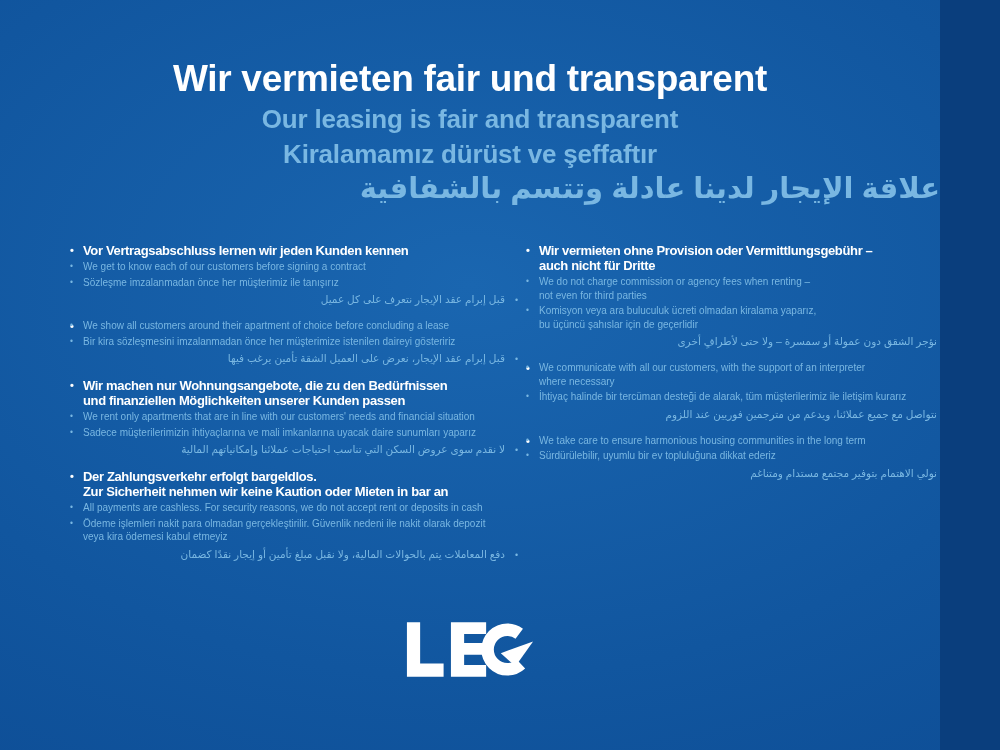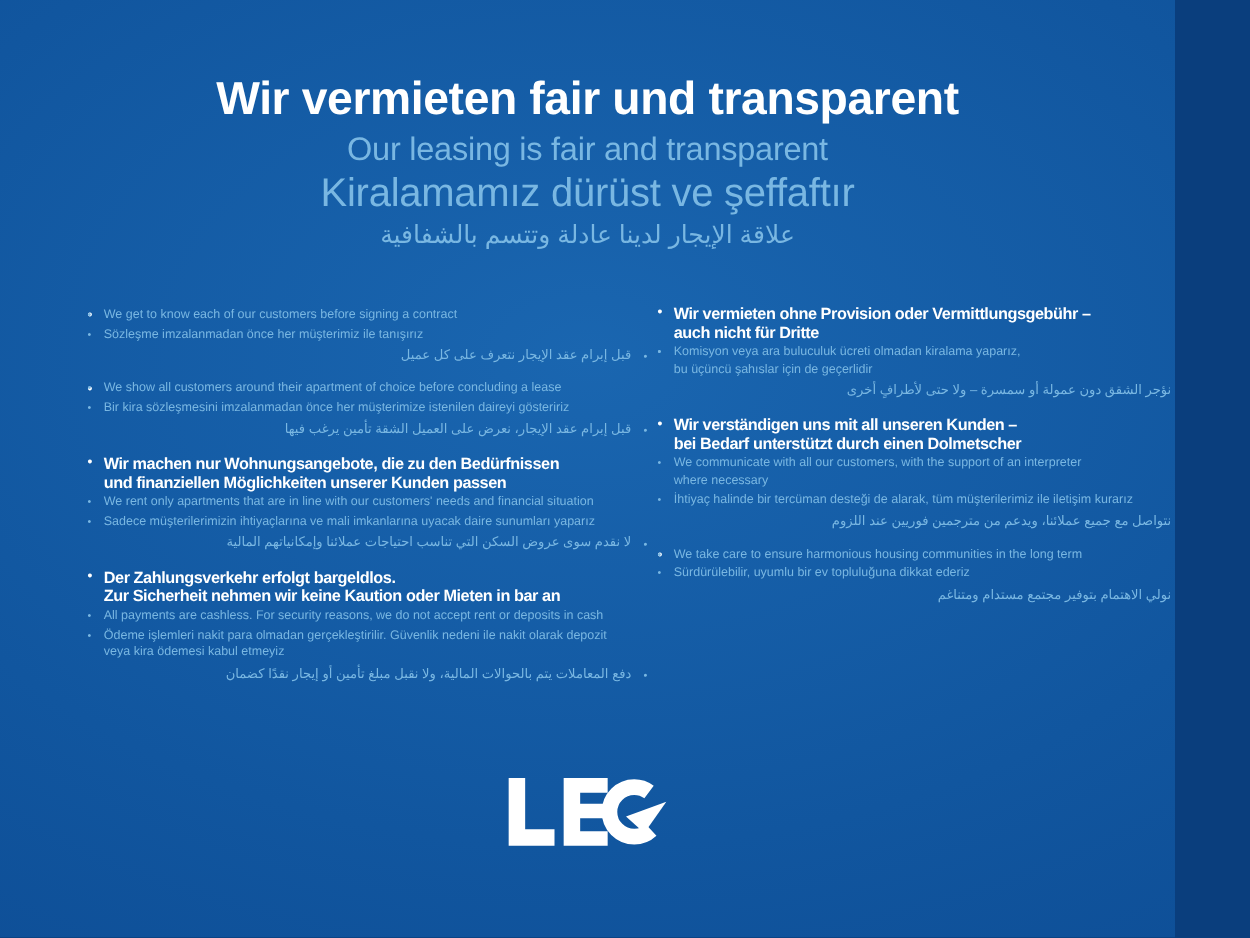--- a/index.html
+++ b/index.html
@@ -6,23 +6,23 @@
   .poster{
     position:relative;
     width:940px;height:750px;
     overflow:hidden;
     font-family:"Liberation Sans","DejaVu Sans",sans-serif;
     background:radial-gradient(115% 95% at 50% 38%, #1a66b0 0%, #11569f 55%, #0c4a92 100%);
   }
   
   .titles{position:absolute;top:56px;left:0;right:0;text-align:center;}
   .title-de{margin:0;color:#ffffff;font-weight:700;font-size:37px;line-height:46px;letter-spacing:-0.3px;}
-  .title-en{margin:0;color:#79b7e2;font-weight:400;font-size:26px;line-height:35px;letter-spacing:-0.2px;}
-  .title-tr{margin:0;color:#79b7e2;font-weight:400;font-size:32px;line-height:34px;letter-spacing:-0.2px;}
-  .title-ar{margin:0;color:#79b7e2;font-weight:400;font-size:20px;line-height:35px;direction:rtl;}
+  .title-en{margin:0;color:#79b7e2;font-weight:700;font-size:26px;line-height:35px;letter-spacing:-0.2px;}
+  .title-tr{margin:0;color:#79b7e2;font-weight:700;font-size:26px;line-height:34px;letter-spacing:-0.2px;}
+  .title-ar{margin:0;color:#79b7e2;font-weight:700;font-size:29px;line-height:35px;direction:rtl;text-align:right;}
   
   .columns{position:absolute;top:243px;left:70px;width:880px;display:flex;gap:8px;}
   .col{display:block;}
   .col-left{width:448px;}
   .col-right{width:424px;}
   .block{margin:0 0 13px 0;}
   .block p{margin:0;position:relative;}
   .de{padding-left:13px;color:#ffffff;font-weight:700;font-size:13px;line-height:15px;letter-spacing:-0.35px;}
   .sub{padding-left:13px;color:#79b7e2;font-weight:400;font-size:10px;line-height:13.5px;margin-top:2px !important;letter-spacing:0;}
   .ar{padding-right:13px;color:#79b7e2;font-weight:400;font-size:10.5px;line-height:14px;margin-top:3px !important;direction:rtl;text-align:right;white-space:nowrap;}
@@ -44,21 +44,21 @@
     <h2 class="title-en">Our leasing is fair and transparent</h2>
     <h2 class="title-tr">Kiralamamız dürüst ve şeffaftır</h2>
     <h2 class="title-ar">علاقة الإيجار لدينا عادلة وتتسم بالشفافية</h2>
   </header>
 
   <div class="columns">
 
     <section class="col col-left">
 
       <article class="block">
-        <p class="de"><span class="blt">•</span></p>
+        <p class="de"><span class="blt">•</span><span class="txt">Vor Vertragsabschluss lernen wir jeden Kunden kennen</span></p>
         <p class="sub"><span class="blt">•</span><span class="txt">We get to know each of our customers before signing a contract</span></p>
         <p class="sub"><span class="blt">•</span><span class="txt">Sözleşme imzalanmadan önce her müşterimiz ile tanışırız</span></p>
         <p class="ar"><span class="blt">•</span><span class="txt">قبل إبرام عقد الإيجار نتعرف على كل عميل</span></p>
       </article>
 
       <article class="block">
         <p class="de"><span class="blt">•</span></p>
         <p class="sub"><span class="blt">•</span><span class="txt">We show all customers around their apartment of choice before concluding a lease</span></p>
         <p class="sub"><span class="blt">•</span><span class="txt">Bir kira sözleşmesini imzalanmadan önce her müşterimize istenilen daireyi gösteririz</span></p>
         <p class="ar"><span class="blt">•</span><span class="txt">قبل إبرام عقد الإيجار، نعرض على العميل الشقة تأمين يرغب فيها</span></p>
@@ -81,29 +81,29 @@
         <p class="ar"><span class="blt">•</span><span class="txt">دفع المعاملات يتم بالحوالات المالية، ولا نقبل مبلغ تأمين أو إيجار نقدًا كضمان</span></p>
       </article>
 
     </section>
 
     <section class="col col-right">
 
       <article class="block">
         <p class="de"><span class="blt">•</span><span class="txt">Wir vermieten ohne Provision oder Vermittlungsgebühr –
 auch nicht für Dritte</span></p>
-        <p class="sub"><span class="blt">•</span></p>
+        <p class="sub"><span class="blt">•</span><span class="txt">We do not charge commission or agency fees when renting –
+not even for third parties</span></p>
         <p class="sub"><span class="blt">•</span><span class="txt">Komisyon veya ara buluculuk ücreti olmadan kiralama yaparız,
 bu üçüncü şahıslar için de geçerlidir</span></p>
         <p class="ar"><span class="blt">•</span><span class="txt">نؤجر الشقق دون عمولة أو سمسرة – ولا حتى لأطرافٍ أخرى</span></p>
       </article>
 
       <article class="block">
-        <p class="de"><span class="blt">•</span><span class="txt">Wir verständigen uns mit all unseren Kunden –
-bei Bedarf unterstützt durch einen Dolmetscher</span></p>
+        <p class="de"><span class="blt">•</span></p>
         <p class="sub"><span class="blt">•</span><span class="txt">We communicate with all our customers, with the support of an interpreter
 where necessary</span></p>
         <p class="sub"><span class="blt">•</span><span class="txt">İhtiyaç halinde bir tercüman desteği de alarak, tüm müşterilerimiz ile iletişim kurarız</span></p>
         <p class="ar"><span class="blt">•</span><span class="txt">نتواصل مع جميع عملائنا، ويدعم من مترجمين فوريين عند اللزوم</span></p>
       </article>
 
       <article class="block">
         <p class="de"><span class="blt">•</span></p>
         <p class="sub"><span class="blt">•</span><span class="txt">We take care to ensure harmonious housing communities in the long term</span></p>
         <p class="sub"><span class="blt">•</span><span class="txt">Sürdürülebilir, uyumlu bir ev topluluğuna dikkat ederiz</span></p>

